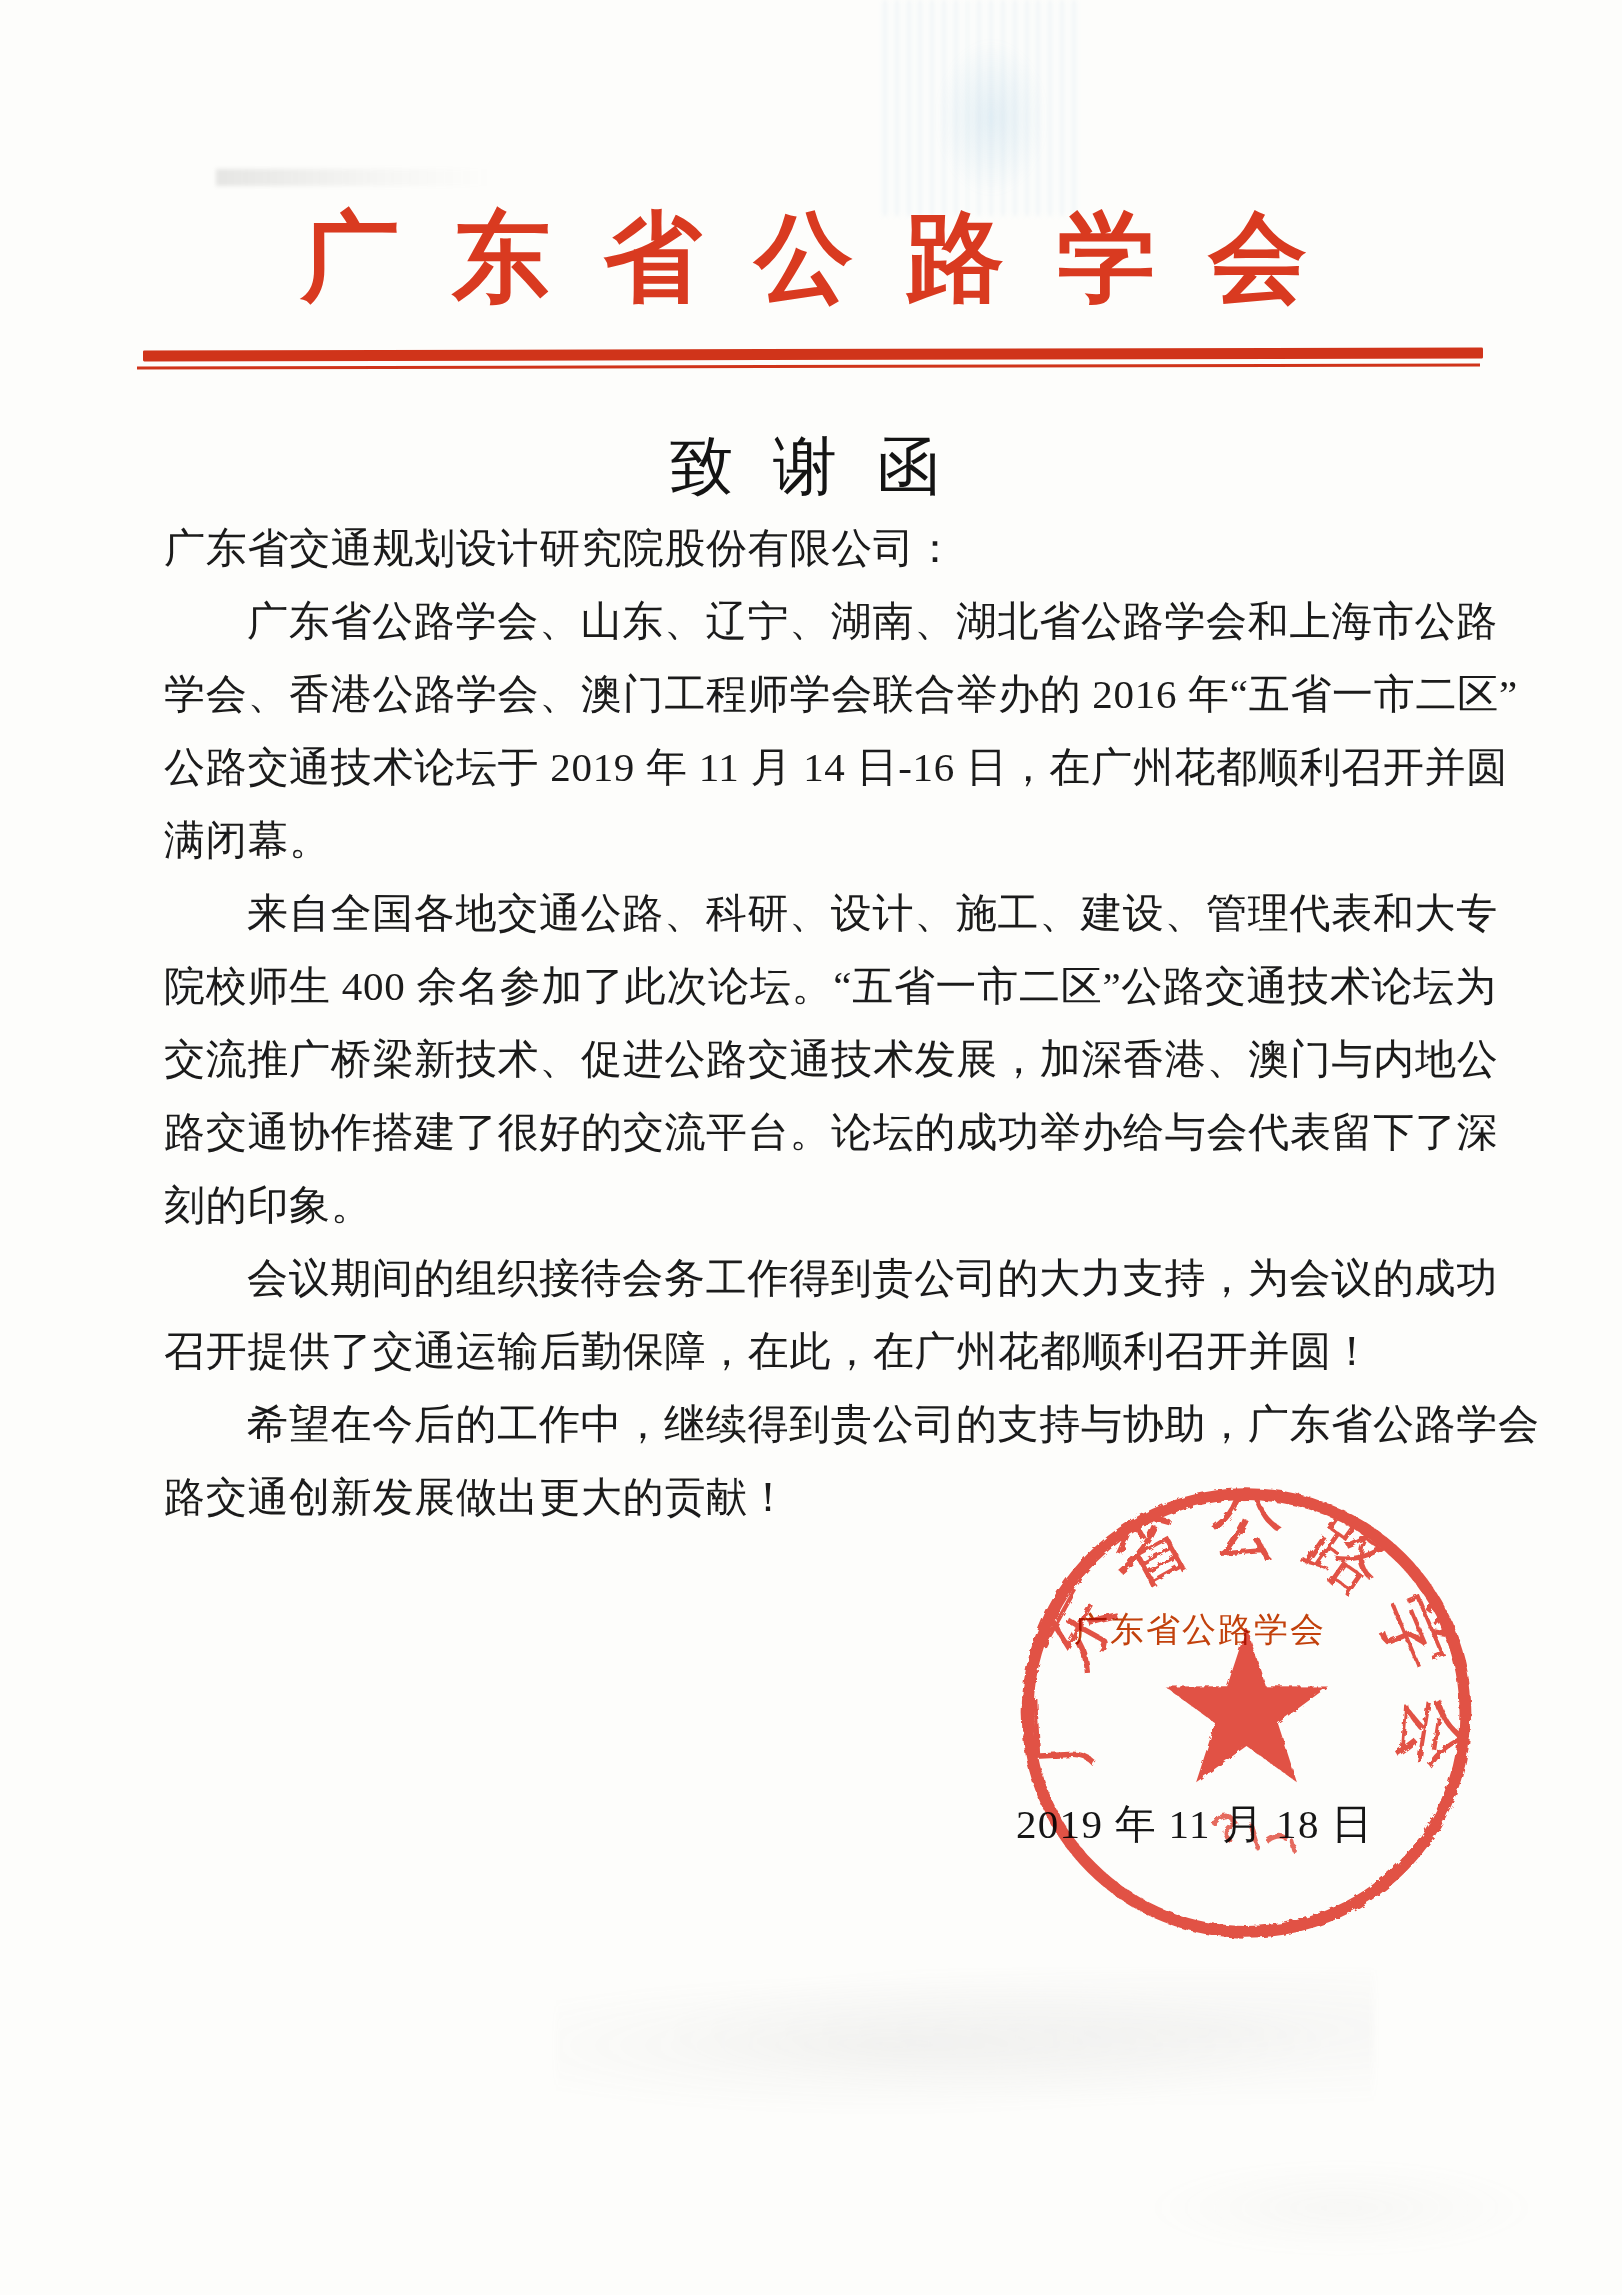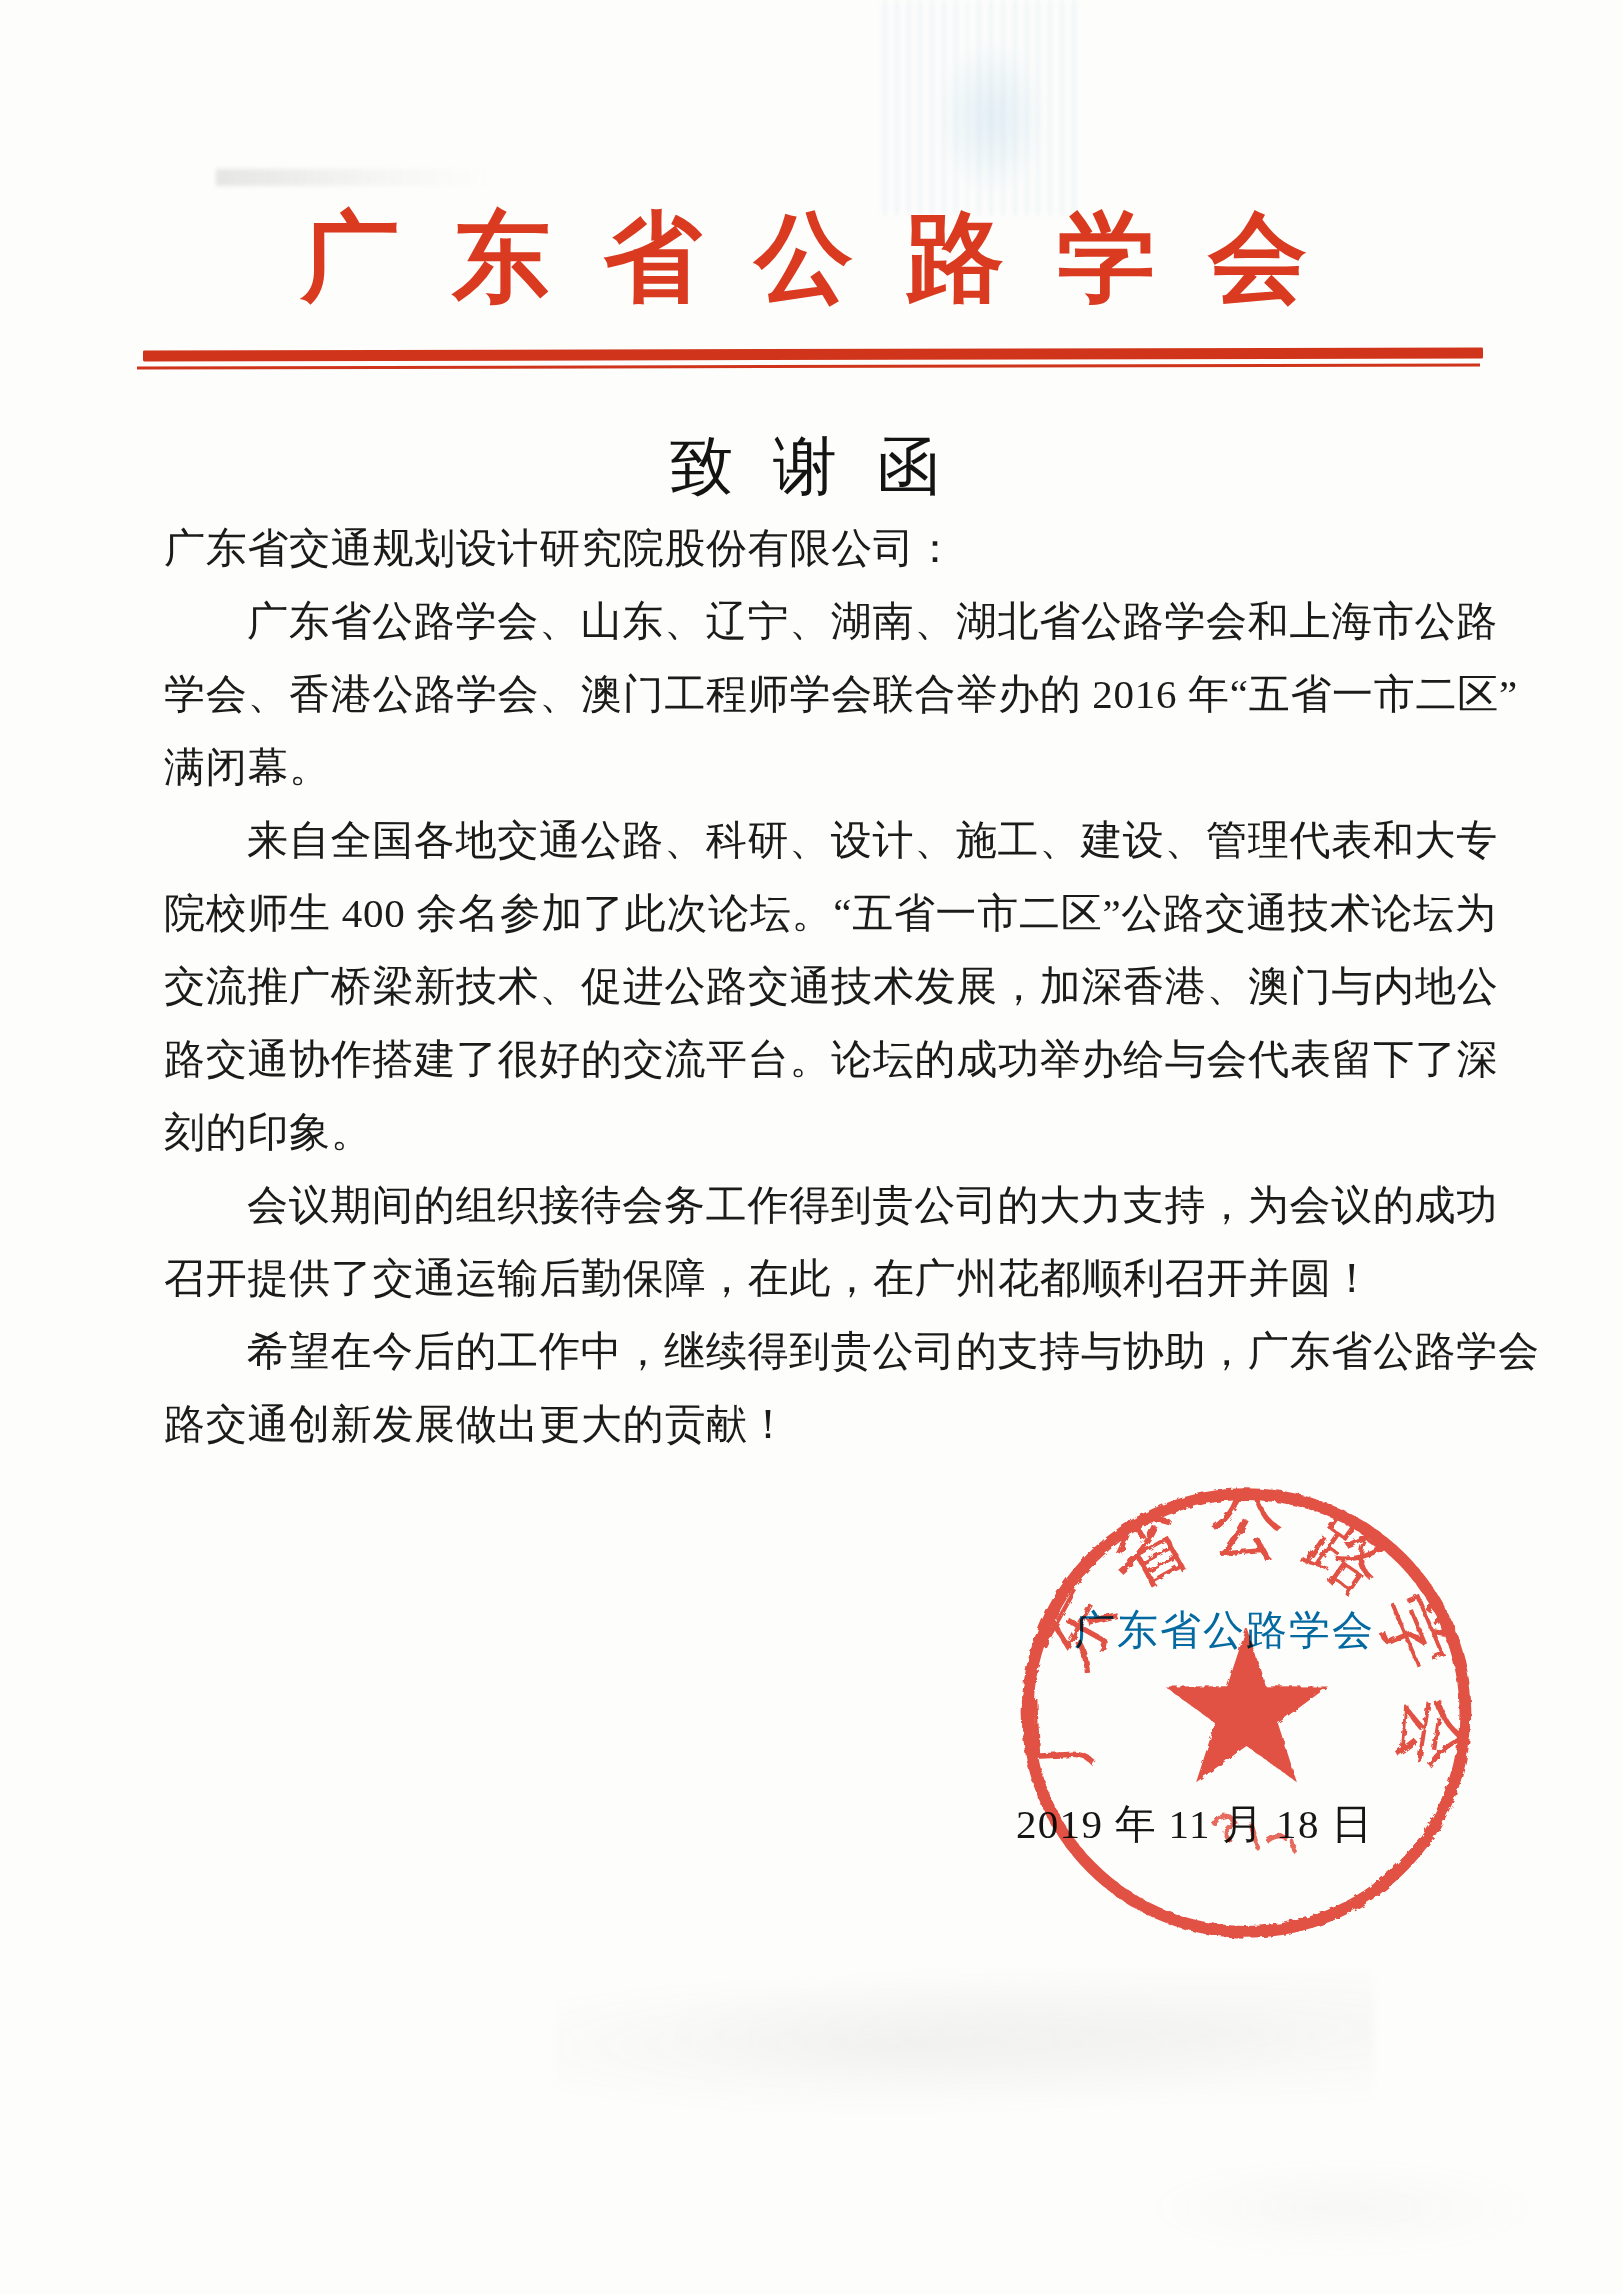--- a/index.html
+++ b/index.html
@@ -48,21 +48,21 @@
     line-height:73px;
     height:73px;
     color:#1b1b1b;
     white-space:nowrap;
     letter-spacing:0.7px;
   }
   .indent{padding-left:83px;}
   
   .sig-org{
     position:absolute;left:1074px;top:1604px;
-    font-size:41px;line-height:52px;color:#0369a1;
+    font-size:34px;line-height:52px;color:#c2410c;
     letter-spacing:2px;white-space:nowrap;z-index:2;
   }
   .sig-date{
     position:absolute;left:1016px;top:1798px;
     font-size:41px;line-height:52px;color:#161616;
     letter-spacing:1.3px;white-space:nowrap;z-index:2;
   }
   
   .stamp{
     position:absolute;left:1019px;top:1484px;width:455px;height:458px;
@@ -116,20 +116,21 @@
   <div class="rule-thick"></div>
   <div class="rule-thin"></div>
 
   <div class="doc-title">致 谢 函</div>
 
   <div class="body-block">
     <div class="bline">广东省交通规划设计研究院股份有限公司：</div>
 
     <div class="bline indent">广东省公路学会、山东、辽宁、湖南、湖北省公路学会和上海市公路</div>
     <div class="bline">学会、香港公路学会、澳门工程师学会联合举办的 2016 年“五省一市二区”</div>
+    <div class="bline">公路交通技术论坛于 2019 年 11 月 14 日-16 日，在广州花都顺利召开并圆</div>
     <div class="bline">满闭幕。</div>
 
     <div class="bline indent">来自全国各地交通公路、科研、设计、施工、建设、管理代表和大专</div>
     <div class="bline">院校师生 400 余名参加了此次论坛。“五省一市二区”公路交通技术论坛为</div>
     <div class="bline">交流推广桥梁新技术、促进公路交通技术发展，加深香港、澳门与内地公</div>
     <div class="bline">路交通协作搭建了很好的交流平台。论坛的成功举办给与会代表留下了深</div>
     <div class="bline">刻的印象。</div>
 
     <div class="bline indent">会议期间的组织接待会务工作得到贵公司的大力支持，为会议的成功</div>
     <div class="bline">召开提供了交通运输后勤保障，在此，在广州花都顺利召开并圆！</div>

